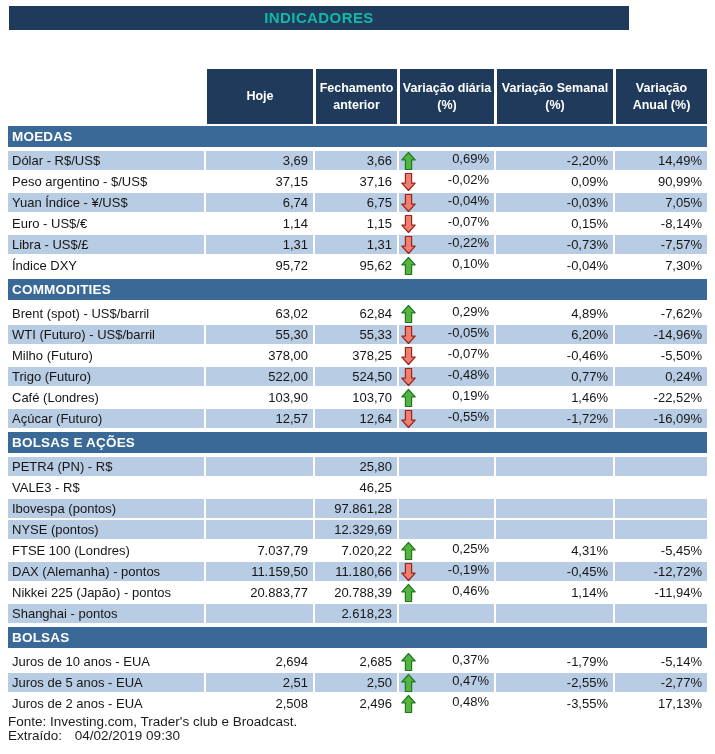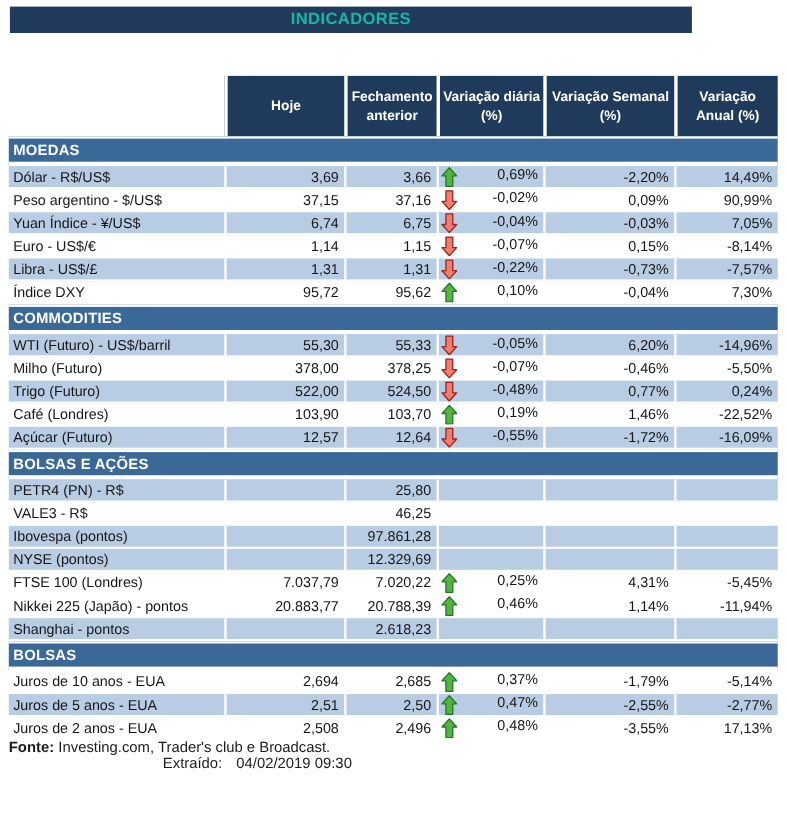--- a/index.html
+++ b/index.html
@@ -54,22 +54,22 @@
     display:flex; align-items:flex-start; justify-content:flex-end;
     padding-right:5px;
   }
   .arrow-icon {
     position:absolute; left:2px; top:50%; transform:translateY(-50%);
     width:15px; height:19px; line-height:0;
   }
 
   .footer { margin-left:8px; font-size:13.5px; color:#1c1c1c; }
   .footer .line { height:14px; line-height:14px; }
-  .fonte-label { font-weight:bold; }
-  .extraido { margin-left:140px; }
+  .fonte-label { font-weight:normal; }
+  .extraido { }
   .extraido-value { margin-left:9px; }
 </style>
 </head>
 <body>
 
 <div class="page">
 
   <div class="title-bar">INDICADORES</div>
 
   <table class="grid">
@@ -195,20 +195,35 @@
                 </svg></span>
               <span>0,10%</span>
             </div>
           </td>
           <td class="num">-0,04%</td>
           <td class="num">7,30%</td>
         </tr>
         <tr class="section-row">
           <td colspan="6">COMMODITIES</td>
         </tr>
+        <tr class="">
+          <td>Brent (spot) - US$/barril</td>
+          <td class="num">63,02</td>
+          <td class="num">62,84</td>
+          <td>
+            <div class="dia-wrap">
+              <span class="arrow-icon"><svg width="15" height="19" viewBox="0 0 15 19">
+                  <path d="M7.5 1 L14.2 8.4 H10.6 V18 H4.4 V8.4 H0.8 Z" fill="#53b53f" stroke="#217821" stroke-width="1.2" stroke-linejoin="round"></path>
+                </svg></span>
+              <span>0,29%</span>
+            </div>
+          </td>
+          <td class="num">4,89%</td>
+          <td class="num">-7,62%</td>
+        </tr>
         <tr class="shaded">
           <td>WTI (Futuro) - US$/barril</td>
           <td class="num">55,30</td>
           <td class="num">55,33</td>
           <td>
             <div class="dia-wrap">
               <span class="arrow-icon"><svg width="15" height="19" viewBox="0 0 15 19">
                   <path d="M7.5 18 L0.8 10.6 H4.4 V1 H10.6 V10.6 H14.2 Z" fill="#ee7e6f" stroke="#98241a" stroke-width="1.2" stroke-linejoin="round"></path>
                 </svg></span>
               <span>-0,05%</span>
@@ -335,20 +350,35 @@
           <td>
             <div class="dia-wrap">
               <span class="arrow-icon"><svg width="15" height="19" viewBox="0 0 15 19">
                   <path d="M7.5 1 L14.2 8.4 H10.6 V18 H4.4 V8.4 H0.8 Z" fill="#53b53f" stroke="#217821" stroke-width="1.2" stroke-linejoin="round"></path>
                 </svg></span>
               <span>0,25%</span>
             </div>
           </td>
           <td class="num">4,31%</td>
           <td class="num">-5,45%</td>
+        </tr>
+        <tr class="shaded">
+          <td>DAX (Alemanha) - pontos</td>
+          <td class="num">11.159,50</td>
+          <td class="num">11.180,66</td>
+          <td>
+            <div class="dia-wrap">
+              <span class="arrow-icon"><svg width="15" height="19" viewBox="0 0 15 19">
+                  <path d="M7.5 18 L0.8 10.6 H4.4 V1 H10.6 V10.6 H14.2 Z" fill="#ee7e6f" stroke="#98241a" stroke-width="1.2" stroke-linejoin="round"></path>
+                </svg></span>
+              <span>-0,19%</span>
+            </div>
+          </td>
+          <td class="num">-0,45%</td>
+          <td class="num">-12,72%</td>
         </tr>
         <tr class="">
           <td>Nikkei 225 (Japão) - pontos</td>
           <td class="num">20.883,77</td>
           <td class="num">20.788,39</td>
           <td>
             <div class="dia-wrap">
               <span class="arrow-icon"><svg width="15" height="19" viewBox="0 0 15 19">
                   <path d="M7.5 1 L14.2 8.4 H10.6 V18 H4.4 V8.4 H0.8 Z" fill="#53b53f" stroke="#217821" stroke-width="1.2" stroke-linejoin="round"></path>
                 </svg></span>

